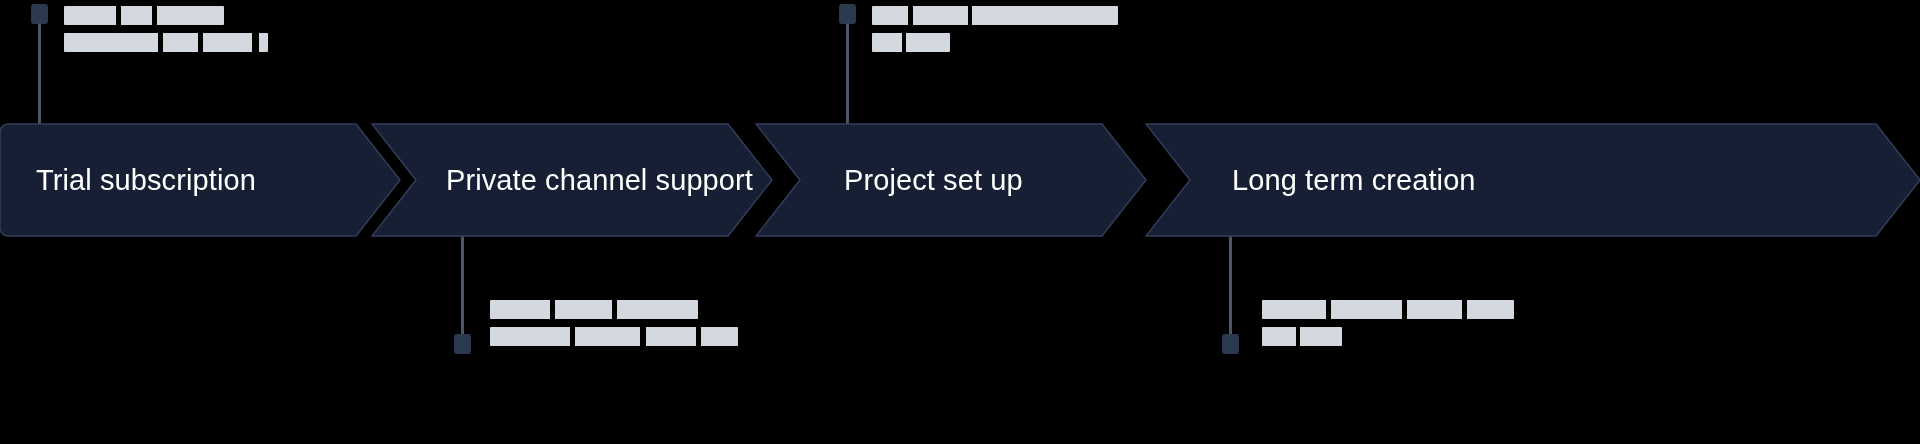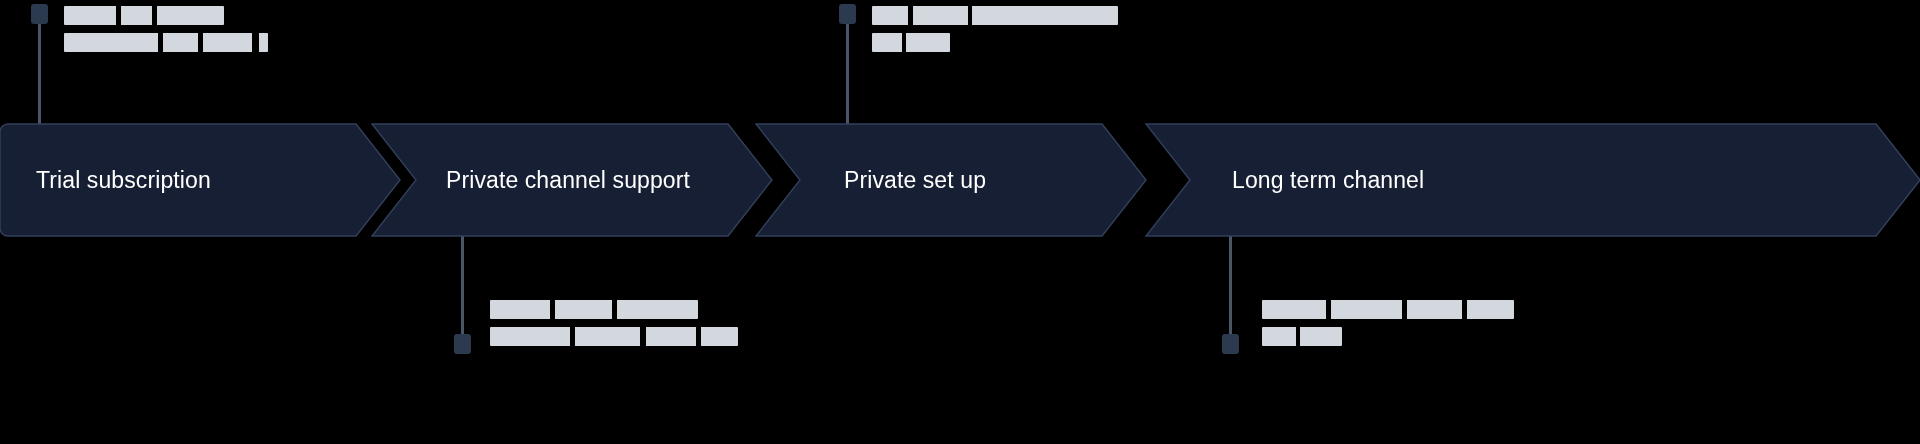--- a/index.html
+++ b/index.html
@@ -15,21 +15,21 @@
 
   
   .band{position:absolute;left:0;top:124px;width:1920px;height:112px;}
   .seg{position:absolute;top:0;height:112px;}
   .seg .shape{position:absolute;inset:0;}
   .seg svg{display:block;width:100%;height:100%;overflow:visible;}
   .seg .label{
     position:absolute;top:0;height:112px;
     display:flex;align-items:center;
     color:#ffffff;
-    font-size:23px;
+    font-size:29px;
     font-weight:400;
     letter-spacing:.1px;
     white-space:nowrap;
     z-index:3;
     pointer-events:none;
   }
 
   
   .conn{position:absolute;width:3px;background:#4a5568;}
   .cap{position:absolute;width:17px;height:20px;background:#2c3a4f;border-radius:3px;}
@@ -87,30 +87,30 @@
       </div>
       <div class="label" style="left:74px;">Private channel support</div>
     </div>
 
     <div class="seg" style="left:756px;width:390px;">
       <div class="shape">
         <svg viewBox="0 0 390 112" preserveAspectRatio="none" aria-hidden="true">
           <path d="M0,0 H346 L390,56 L346,112 H0 L44,56 Z" fill="#161f33" stroke="#33405c" stroke-width="1.4"></path>
         </svg>
       </div>
-      <div class="label" style="left:88px;">Private set up</div>
+      <div class="label" style="left:88px;">Project set up</div>
     </div>
 
     <div class="seg" style="left:1146px;width:774px;">
       <div class="shape">
         <svg viewBox="0 0 774 112" preserveAspectRatio="none" aria-hidden="true">
           <path d="M0,0 H730 L774,56 L730,112 H0 L44,56 Z" fill="#161f33" stroke="#33405c" stroke-width="1.4"></path>
         </svg>
       </div>
-      <div class="label" style="left:86px;">Long term channel</div>
+      <div class="label" style="left:86px;">Long term creation</div>
     </div>
 
   </div>
 
   <div class="note" style="left:64px;top:6px;">
       <div class="line" style="width: 160px; background: rgb(211, 215, 222);">
         <i style="left: 52px; width: 5px;"></i>
         <i style="left: 88px; width: 5px;"></i>
       </div>
       <div class="line" style="width: 204px; background: rgb(211, 215, 222);">

